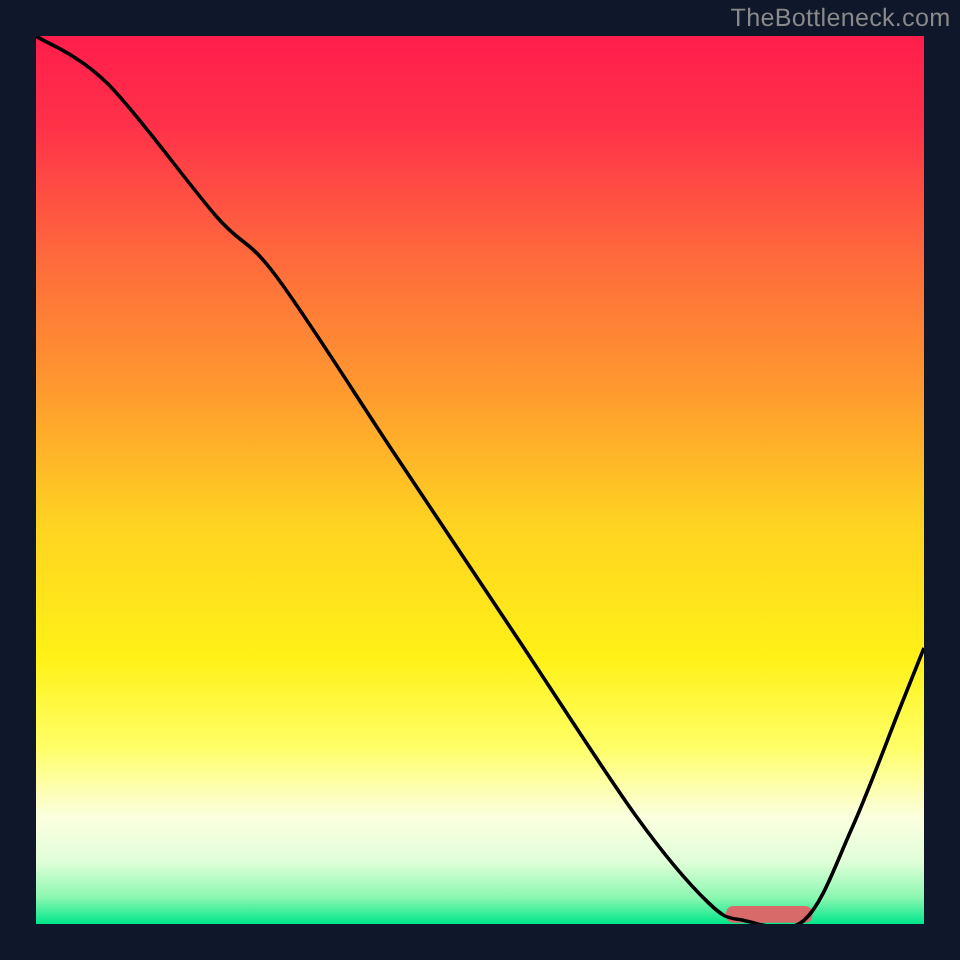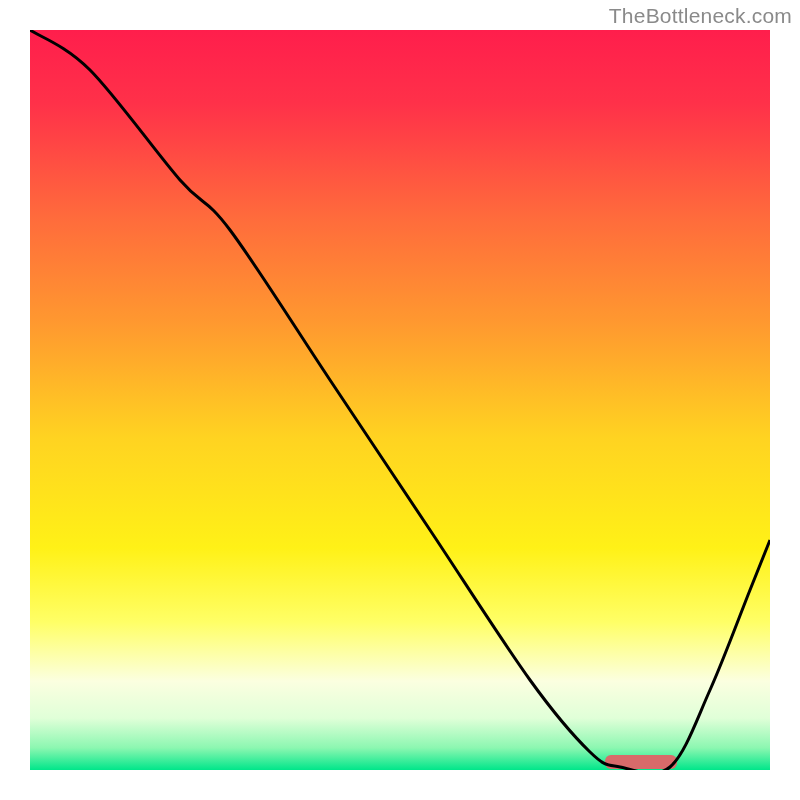--- a/index.html
+++ b/index.html
@@ -10,21 +10,21 @@
     background: #000;
     overflow: hidden;
     font-family: Arial, Helvetica, sans-serif;
   }
   .frame {
     position: absolute;
     left: 0;
     top: 0;
     width: 800px;
     height: 800px;
-    background: #ffffff;
+    background: #0f172a;
   }
   .plot-area {
     position: absolute;
     left: 30px;
     top: 30px;
     width: 740px;
     height: 740px;
     overflow: hidden;
   }
   .gradient-bg {

